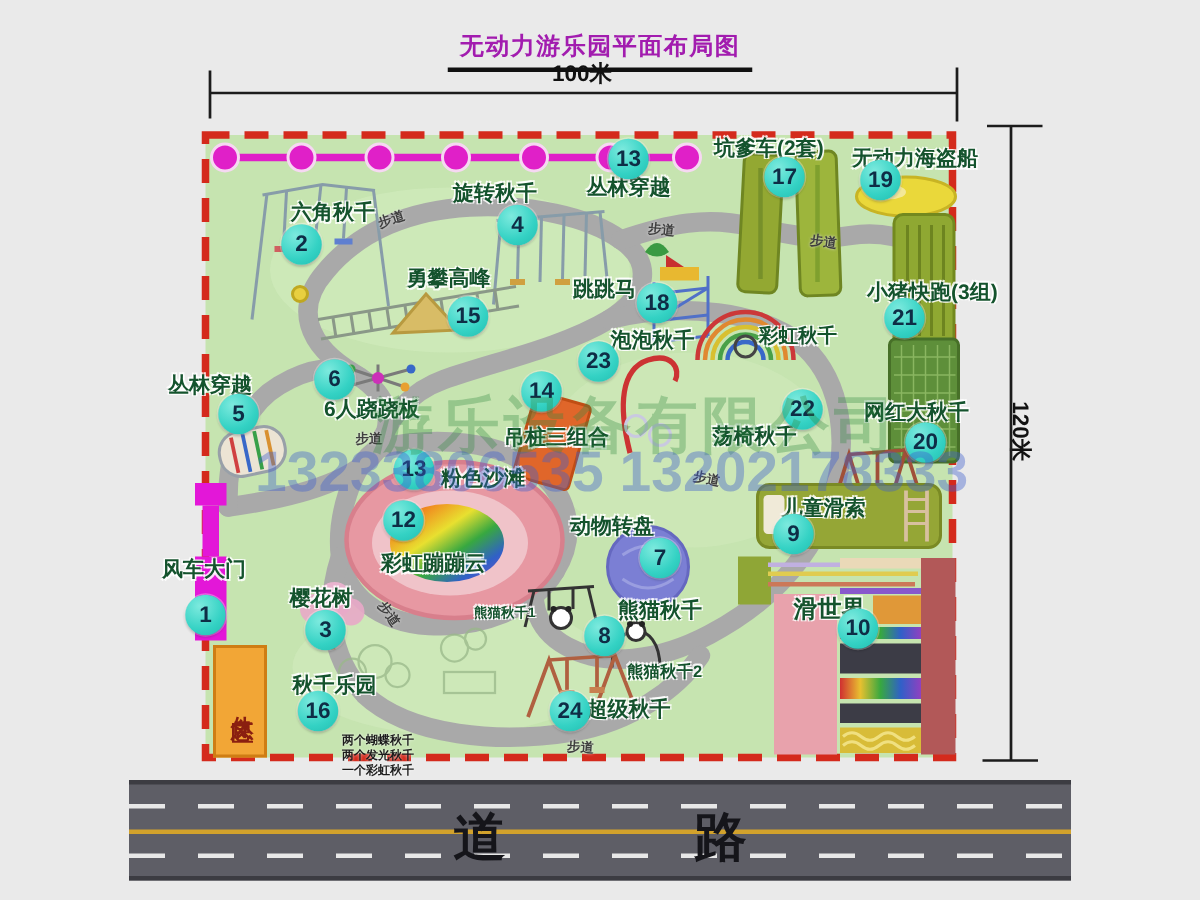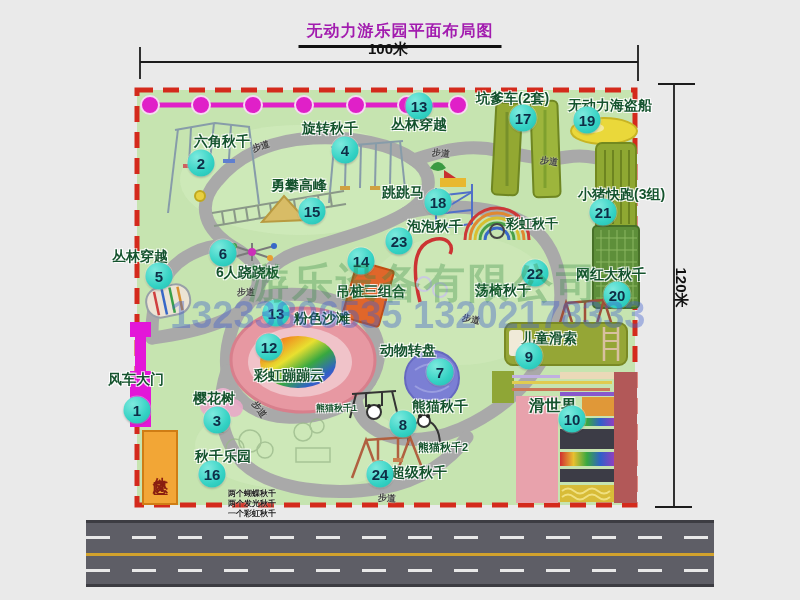--- a/index.html
+++ b/index.html
@@ -379,20 +379,21 @@
   <span>休息区</span>
 </div>
 
 <div id="wm-company">游乐设备有限公司</div>
 <div id="wm-phone">13233806535 13202178333</div>
 
 <div id="road">
   <div id="lane-top" class="lane"></div>
   <div id="lane-center"></div>
   <div id="lane-bottom" class="lane"></div>
+  <div id="road-label">道 路</div>
 </div>
 
 <div id="markers">
     <div class="lbl" style="left: 108px; top: 371px;">风车大门</div>
     <div class="badge" style="left: 137px; top: 410px;">1</div>
     <div class="lbl" style="left: 194px; top: 133px;">六角秋千</div>
     <div class="badge" style="left: 201px; top: 163px;">2</div>
     <div class="lbl" style="left: 193px; top: 390px;">樱花树</div>
     <div class="badge" style="left: 217px; top: 420px;">3</div>
     <div class="lbl" style="left: 302px; top: 120px;">旋转秋千</div>

